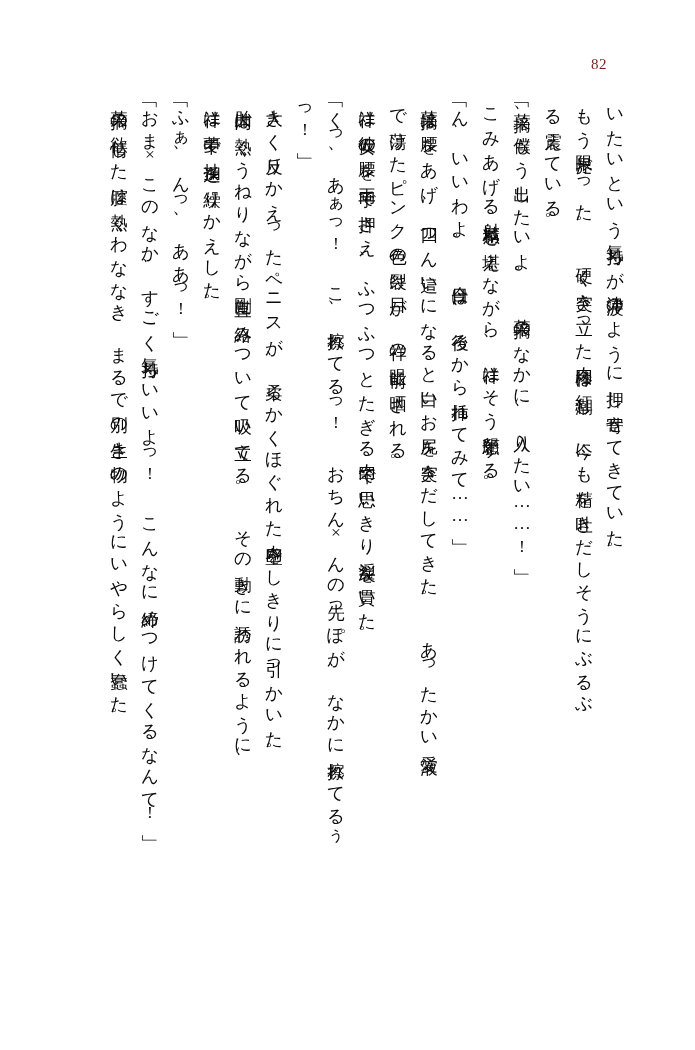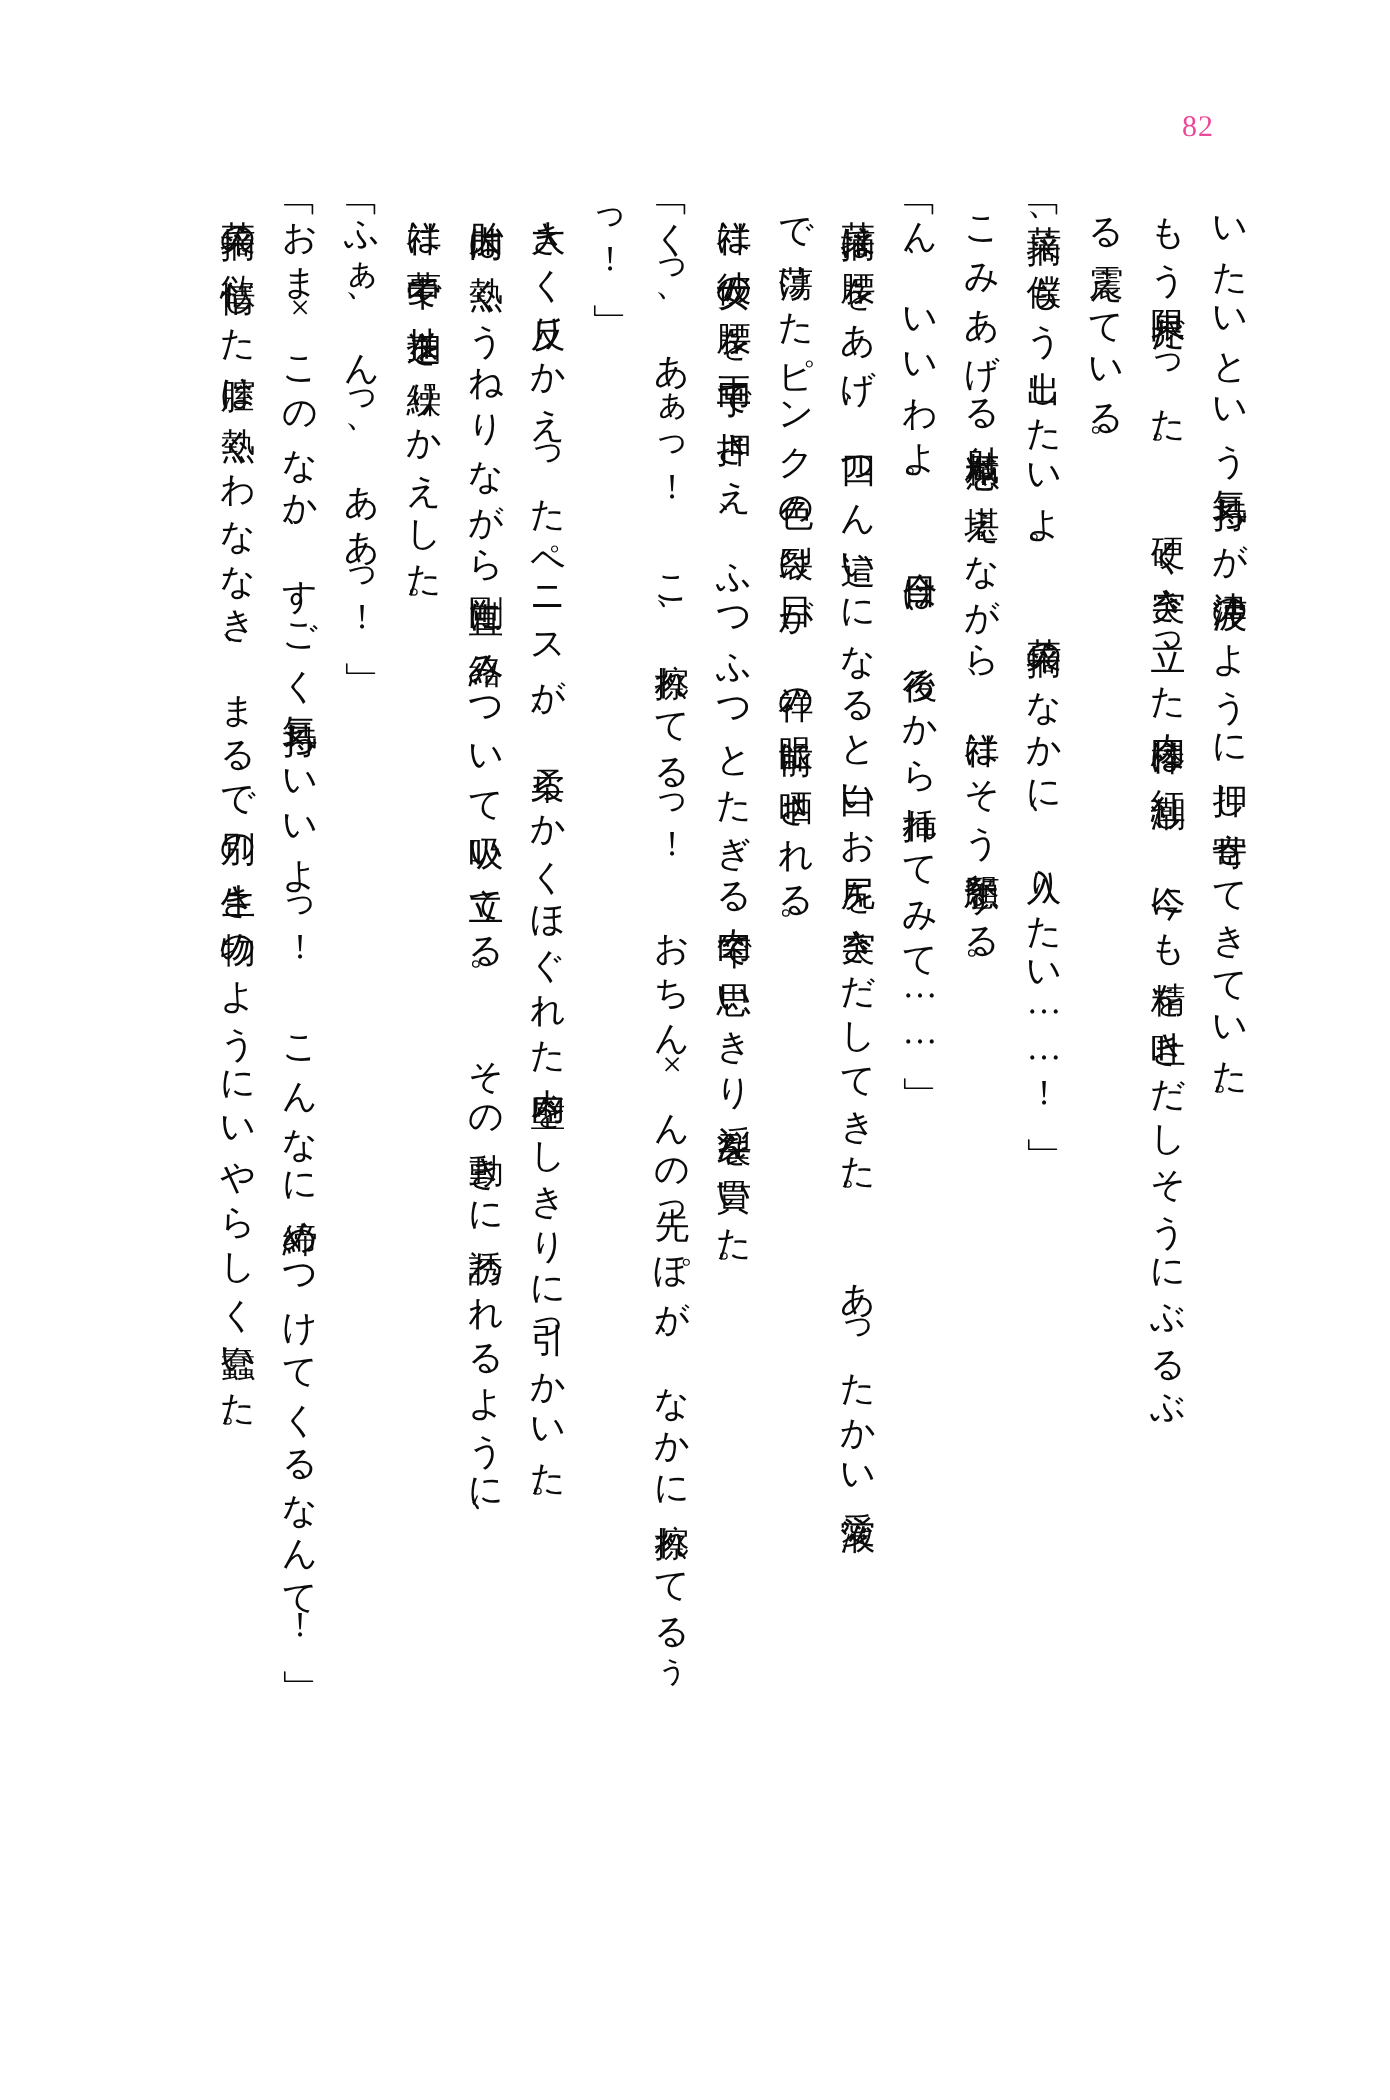--- a/index.html
+++ b/index.html
@@ -19,21 +19,21 @@
     overflow: hidden;
     box-sizing: border-box;
   }
   
   #page-number {
     position: absolute;
     top: 56px;
     right: 88px;
     font-size: 15px;
     letter-spacing: 0.5px;
-    color: #ec4899;
+    color: #7f1d1d;
     font-family: "Liberation Serif", "DejaVu Serif", serif;
     text-align: center;
   }
   
   #body-text {
     position: absolute;
     top: 96px;
     right: 72px;
     bottom: 60px;
     left: 60px;

